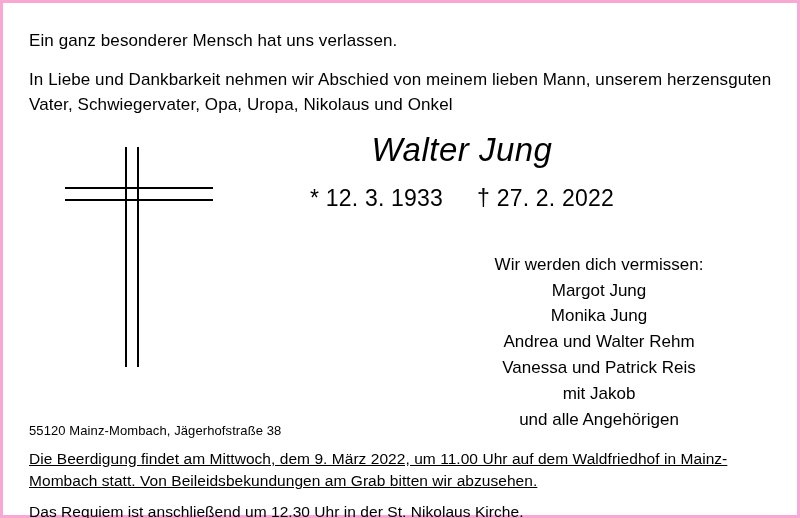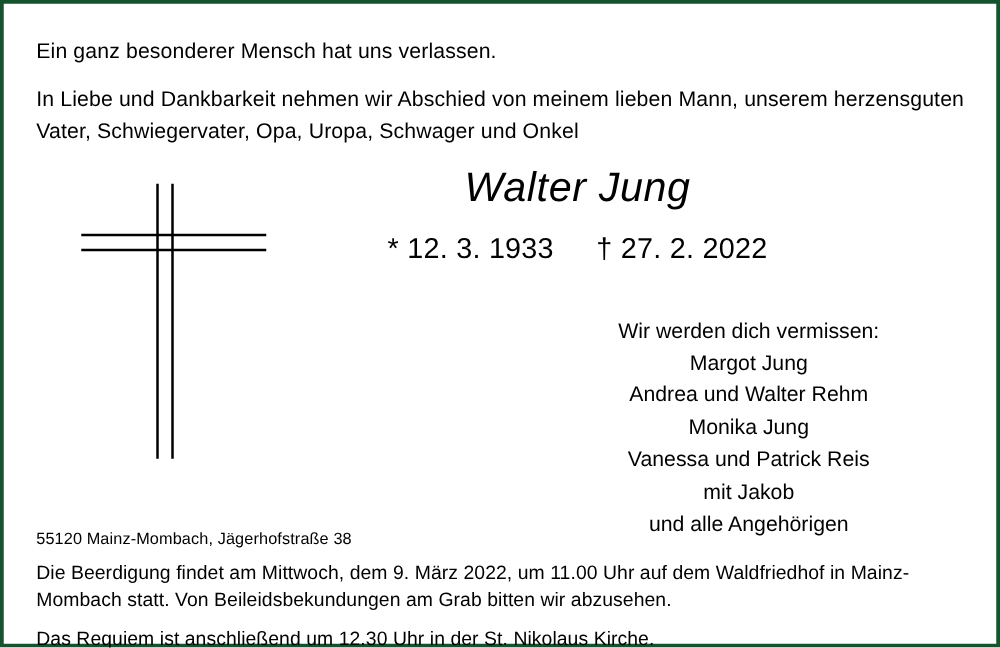--- a/index.html
+++ b/index.html
@@ -12,21 +12,21 @@
     height: 518px;
     font-family: "Liberation Sans", sans-serif;
     color: #000000;
     overflow: hidden;
   }
   .obituary {
     position: relative;
     width: 800px;
     height: 518px;
     box-sizing: border-box;
-    border: 3px solid #14532d;
+    border: 3px solid #f9a8d4;
     background: #ffffff;
     padding: 26px 24px 31px 26px;
   }
   .intro-line {
     font-size: 17px;
     line-height: 1.38;
     margin: 0 0 16px 0;
     letter-spacing: 0.1px;
   }
   .intro-block {
@@ -118,54 +118,55 @@
     margin: 0 0 10px 0;
     letter-spacing: 0.1px;
   }
   .footer {
     font-size: 15.5px;
     line-height: 1.45;
     letter-spacing: 0.05px;
   }
   .footer p {
     margin: 0 0 8px 0;
+    text-decoration: underline;
   }
   .footer p:last-child {
     margin-bottom: 0;
   }
 </style>
 </head>
 <body>
 
 <div class="obituary">
 
   <p class="intro-line">Ein ganz besonderer Mensch hat uns verlassen.</p>
 
-  <p class="intro-block">In Liebe und Dankbarkeit nehmen wir Abschied von meinem lieben Mann, unserem herzensguten Vater, Schwiegervater, Opa, Uropa, Schwager und Onkel</p>
+  <p class="intro-block">In Liebe und Dankbarkeit nehmen wir Abschied von meinem lieben Mann, unserem herzensguten Vater, Schwiegervater, Opa, Uropa, Nikolaus und Onkel</p>
 
   <div class="middle">
 
     <div class="cross-area">
       <div class="cross-v"></div>
       <div class="cross-v2"></div>
       <div class="cross-h"></div>
       <div class="cross-h2"></div>
     </div>
 
     <div class="right-col">
       <h1 class="name">Walter Jung</h1>
       <div class="dates">
         <span>* 12. 3. 1933</span><span class="gap"></span><span>† 27. 2. 2022</span>
       </div>
 
       <div class="mourners">
         <div>Wir werden dich vermissen:</div>
         <div>Margot Jung</div>
+        <div>Monika Jung</div>
         <div>Andrea und Walter Rehm</div>
-        <div>Monika Jung</div>
         <div>Vanessa und Patrick Reis</div>
         <div>mit Jakob</div>
         <div>und alle Angehörigen</div>
       </div>
     </div>
 
   </div>
 
   <p class="address">55120 Mainz-Mombach, Jägerhofstraße 38</p>
 

